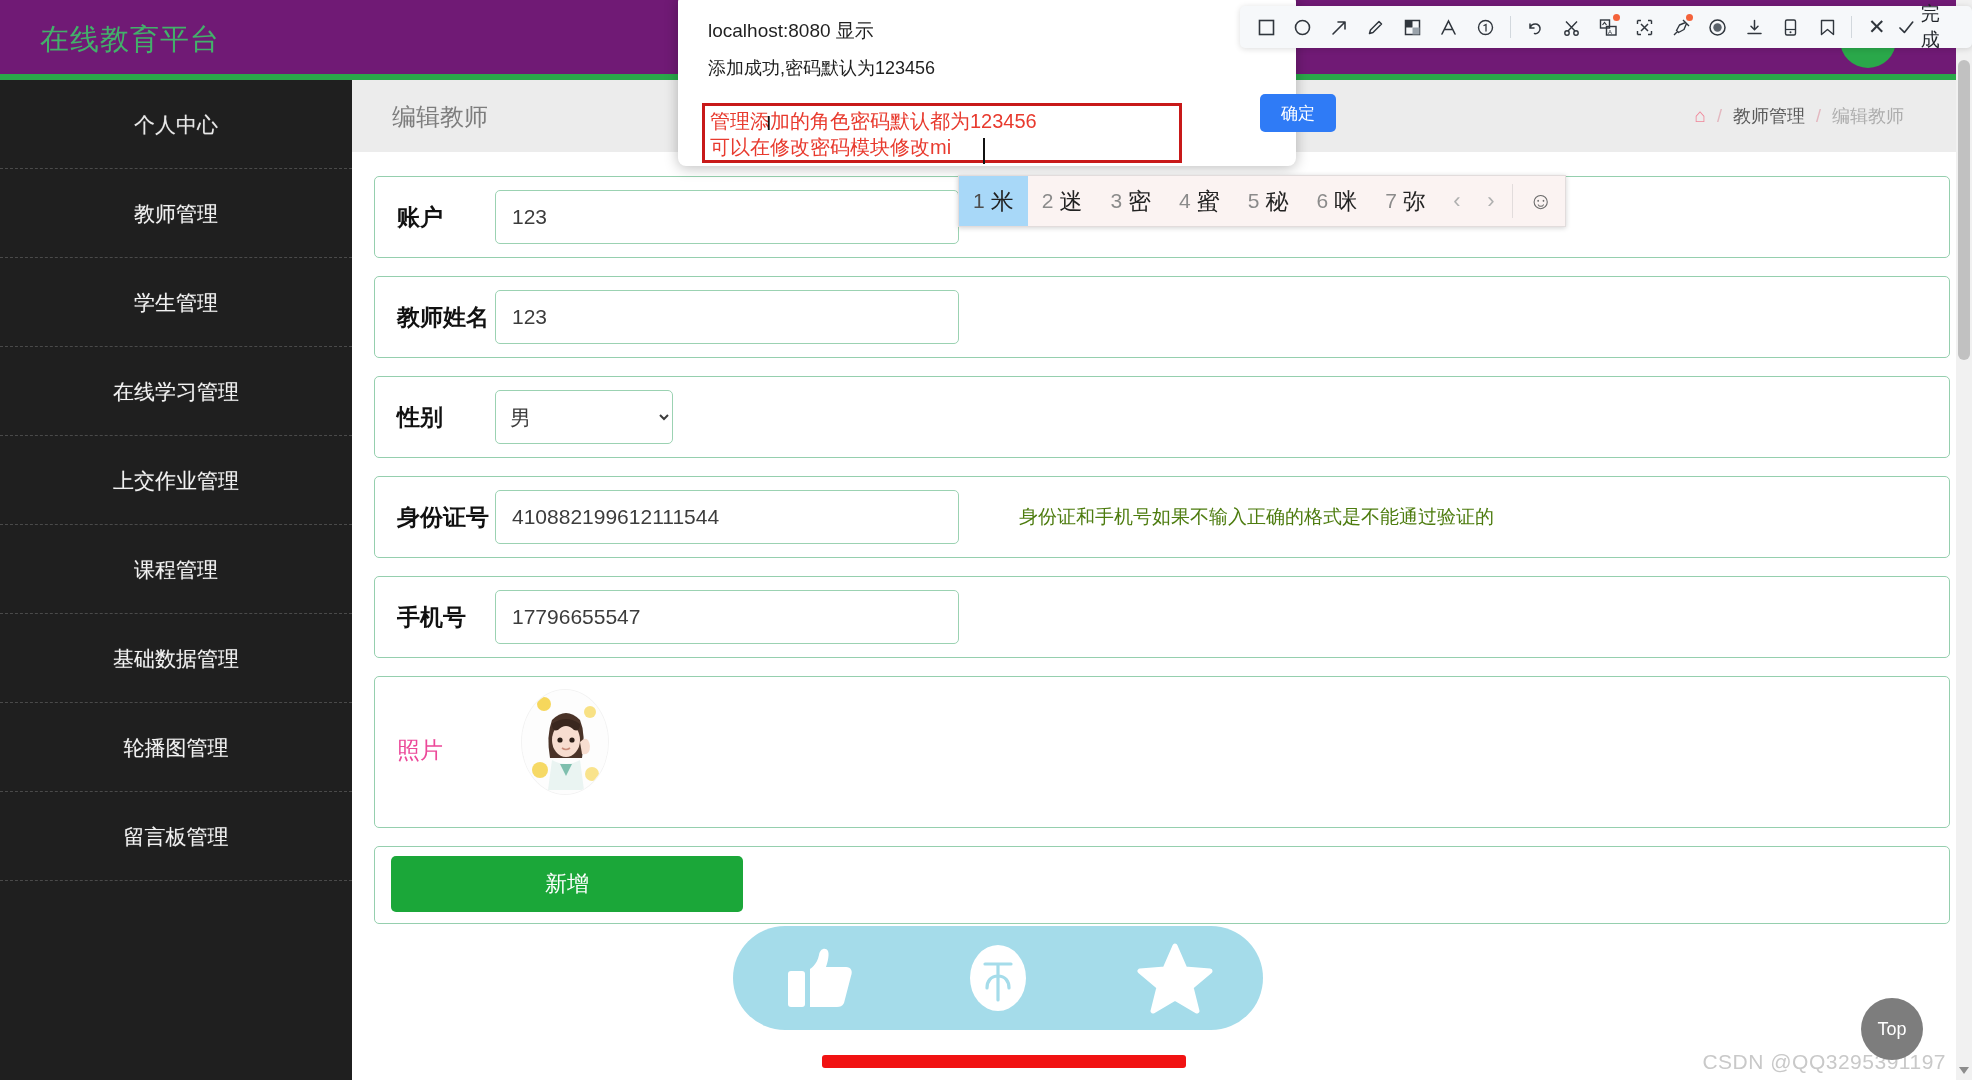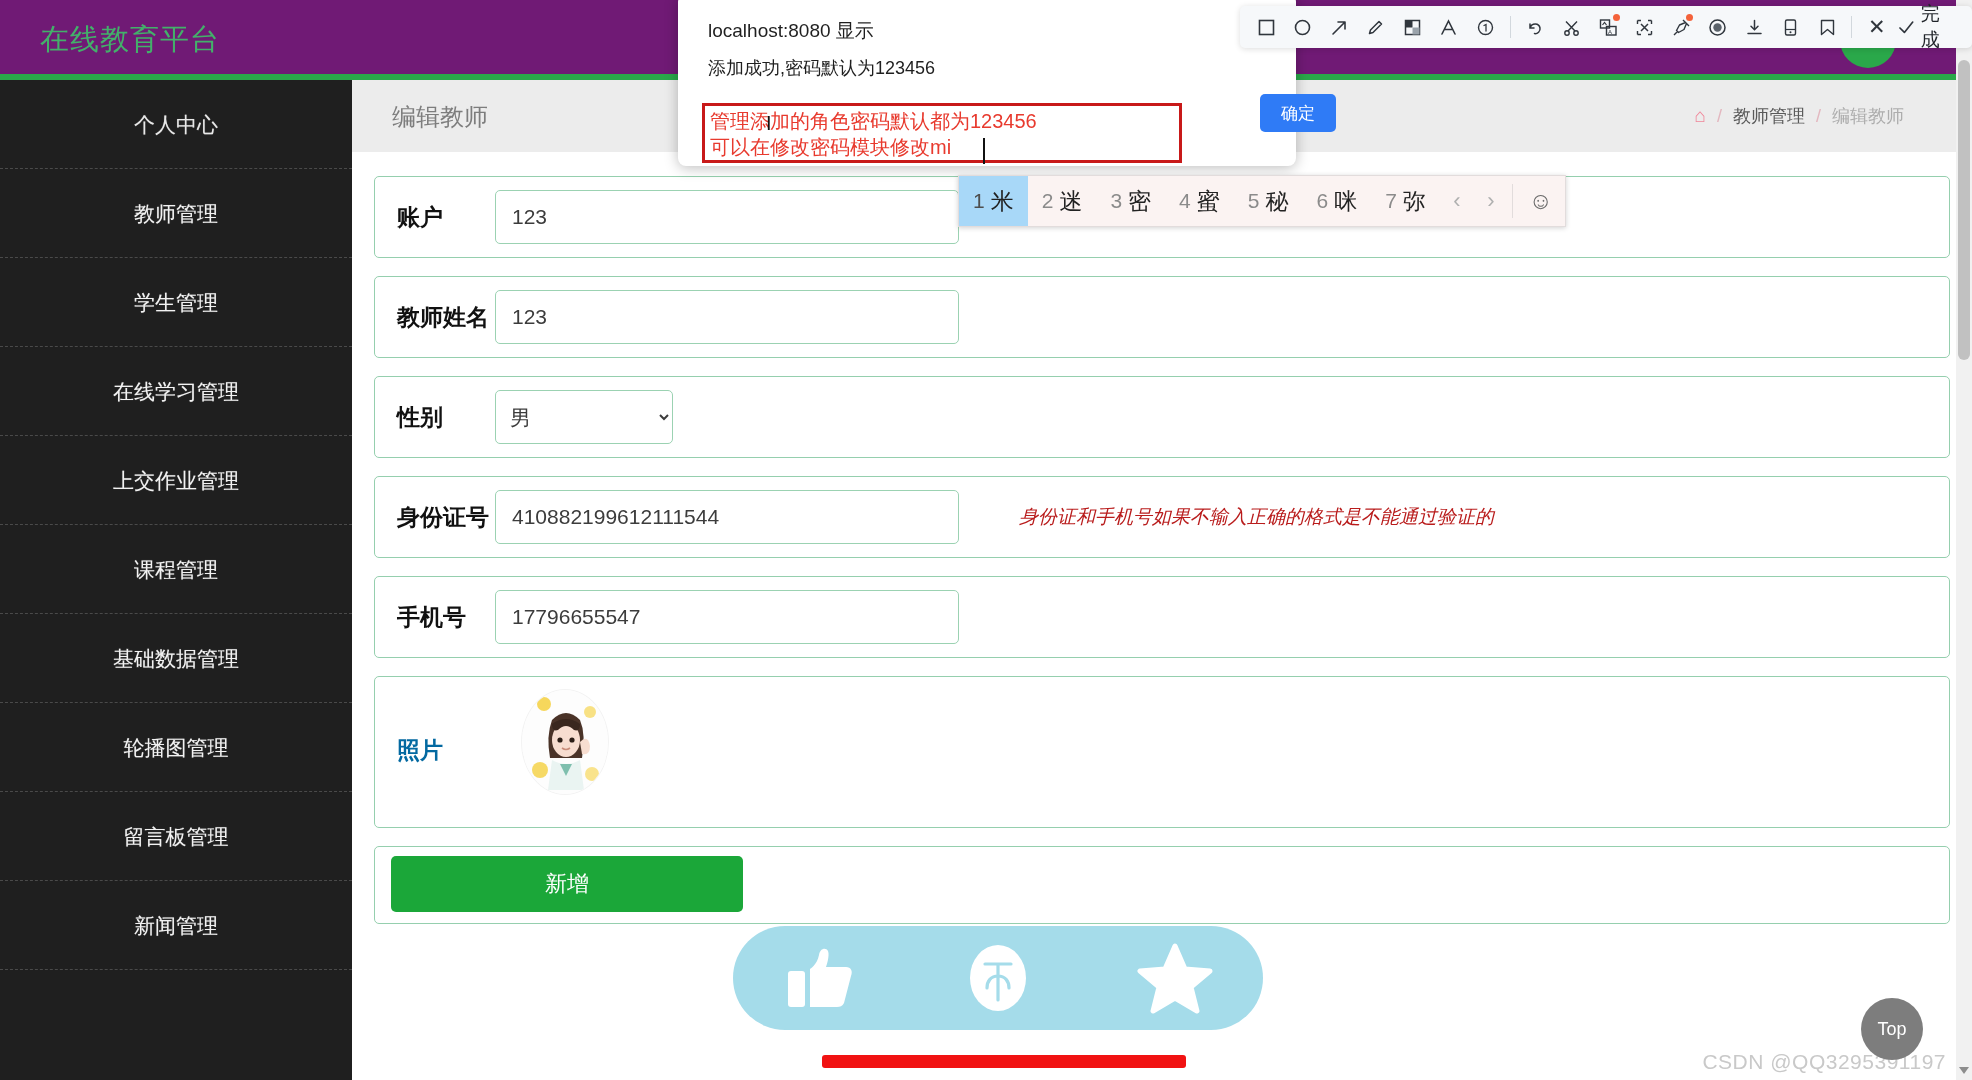--- a/index.html
+++ b/index.html
@@ -90,35 +90,34 @@
     font-family: "Liberation Sans", sans-serif;
   }
   .form-select {
     width: 178px; height: 54px;
     border: 1px solid #9bd2b2; border-radius: 5px;
     font-size: 21px; color: #3c3c3c; padding: 0 10px;
     outline: none; background: #fff;
     font-family: "Liberation Sans", sans-serif;
   }
   .form-hint {
-    margin-left: 60px; font-size: 19px; color: #b91c1c;
+    margin-left: 60px; font-size: 19px; color: #4d7c0f;
     white-space: nowrap;
-    font-style: italic;
   }
   
   .photo-row {
     position: relative;
     margin: 0 22px 18px 22px;
     height: 152px;
     border: 1px solid #95cfae; border-radius: 5px;
     background: #fff;
   }
   .photo-label {
     position: absolute; left: 22px; top: 58px;
-    font-size: 23px; font-weight: bold; color: #0369a1;
+    font-size: 23px; font-weight: normal; color: #ec4899;
   }
   .avatar-pic {
     position: absolute; left: 146px; top: 12px;
     width: 88px; height: 106px; border-radius: 50%;
     overflow: hidden; background: #fdfdfd;
     border: 1px solid #f3f3f3;
   }
   .file-ctl { position: absolute; left: 12px; top: 115px; display: flex; align-items: center; }
   .file-btn {
     border: 1px solid #9a9a9a; background: #efefef;
@@ -294,21 +293,20 @@
   <div class="sidebar">
     <div class="side-item">个人中心</div>
     <div class="side-item">教师管理</div>
     <div class="side-item">学生管理</div>
     <div class="side-item">在线学习管理</div>
     <div class="side-item">上交作业管理</div>
     <div class="side-item">课程管理</div>
     <div class="side-item">基础数据管理</div>
     <div class="side-item">轮播图管理</div>
     <div class="side-item">留言板管理</div>
-    <div class="side-item">新闻管理</div>
   </div>
 
   <div class="main">
 
     <div class="page-head">
       <div class="page-head-title">编辑教师</div>
       <div class="breadcrumb">
         <span class="home-ico">⌂</span>
         <span class="sep">/</span>
         <span class="crumb-link">教师管理</span>

